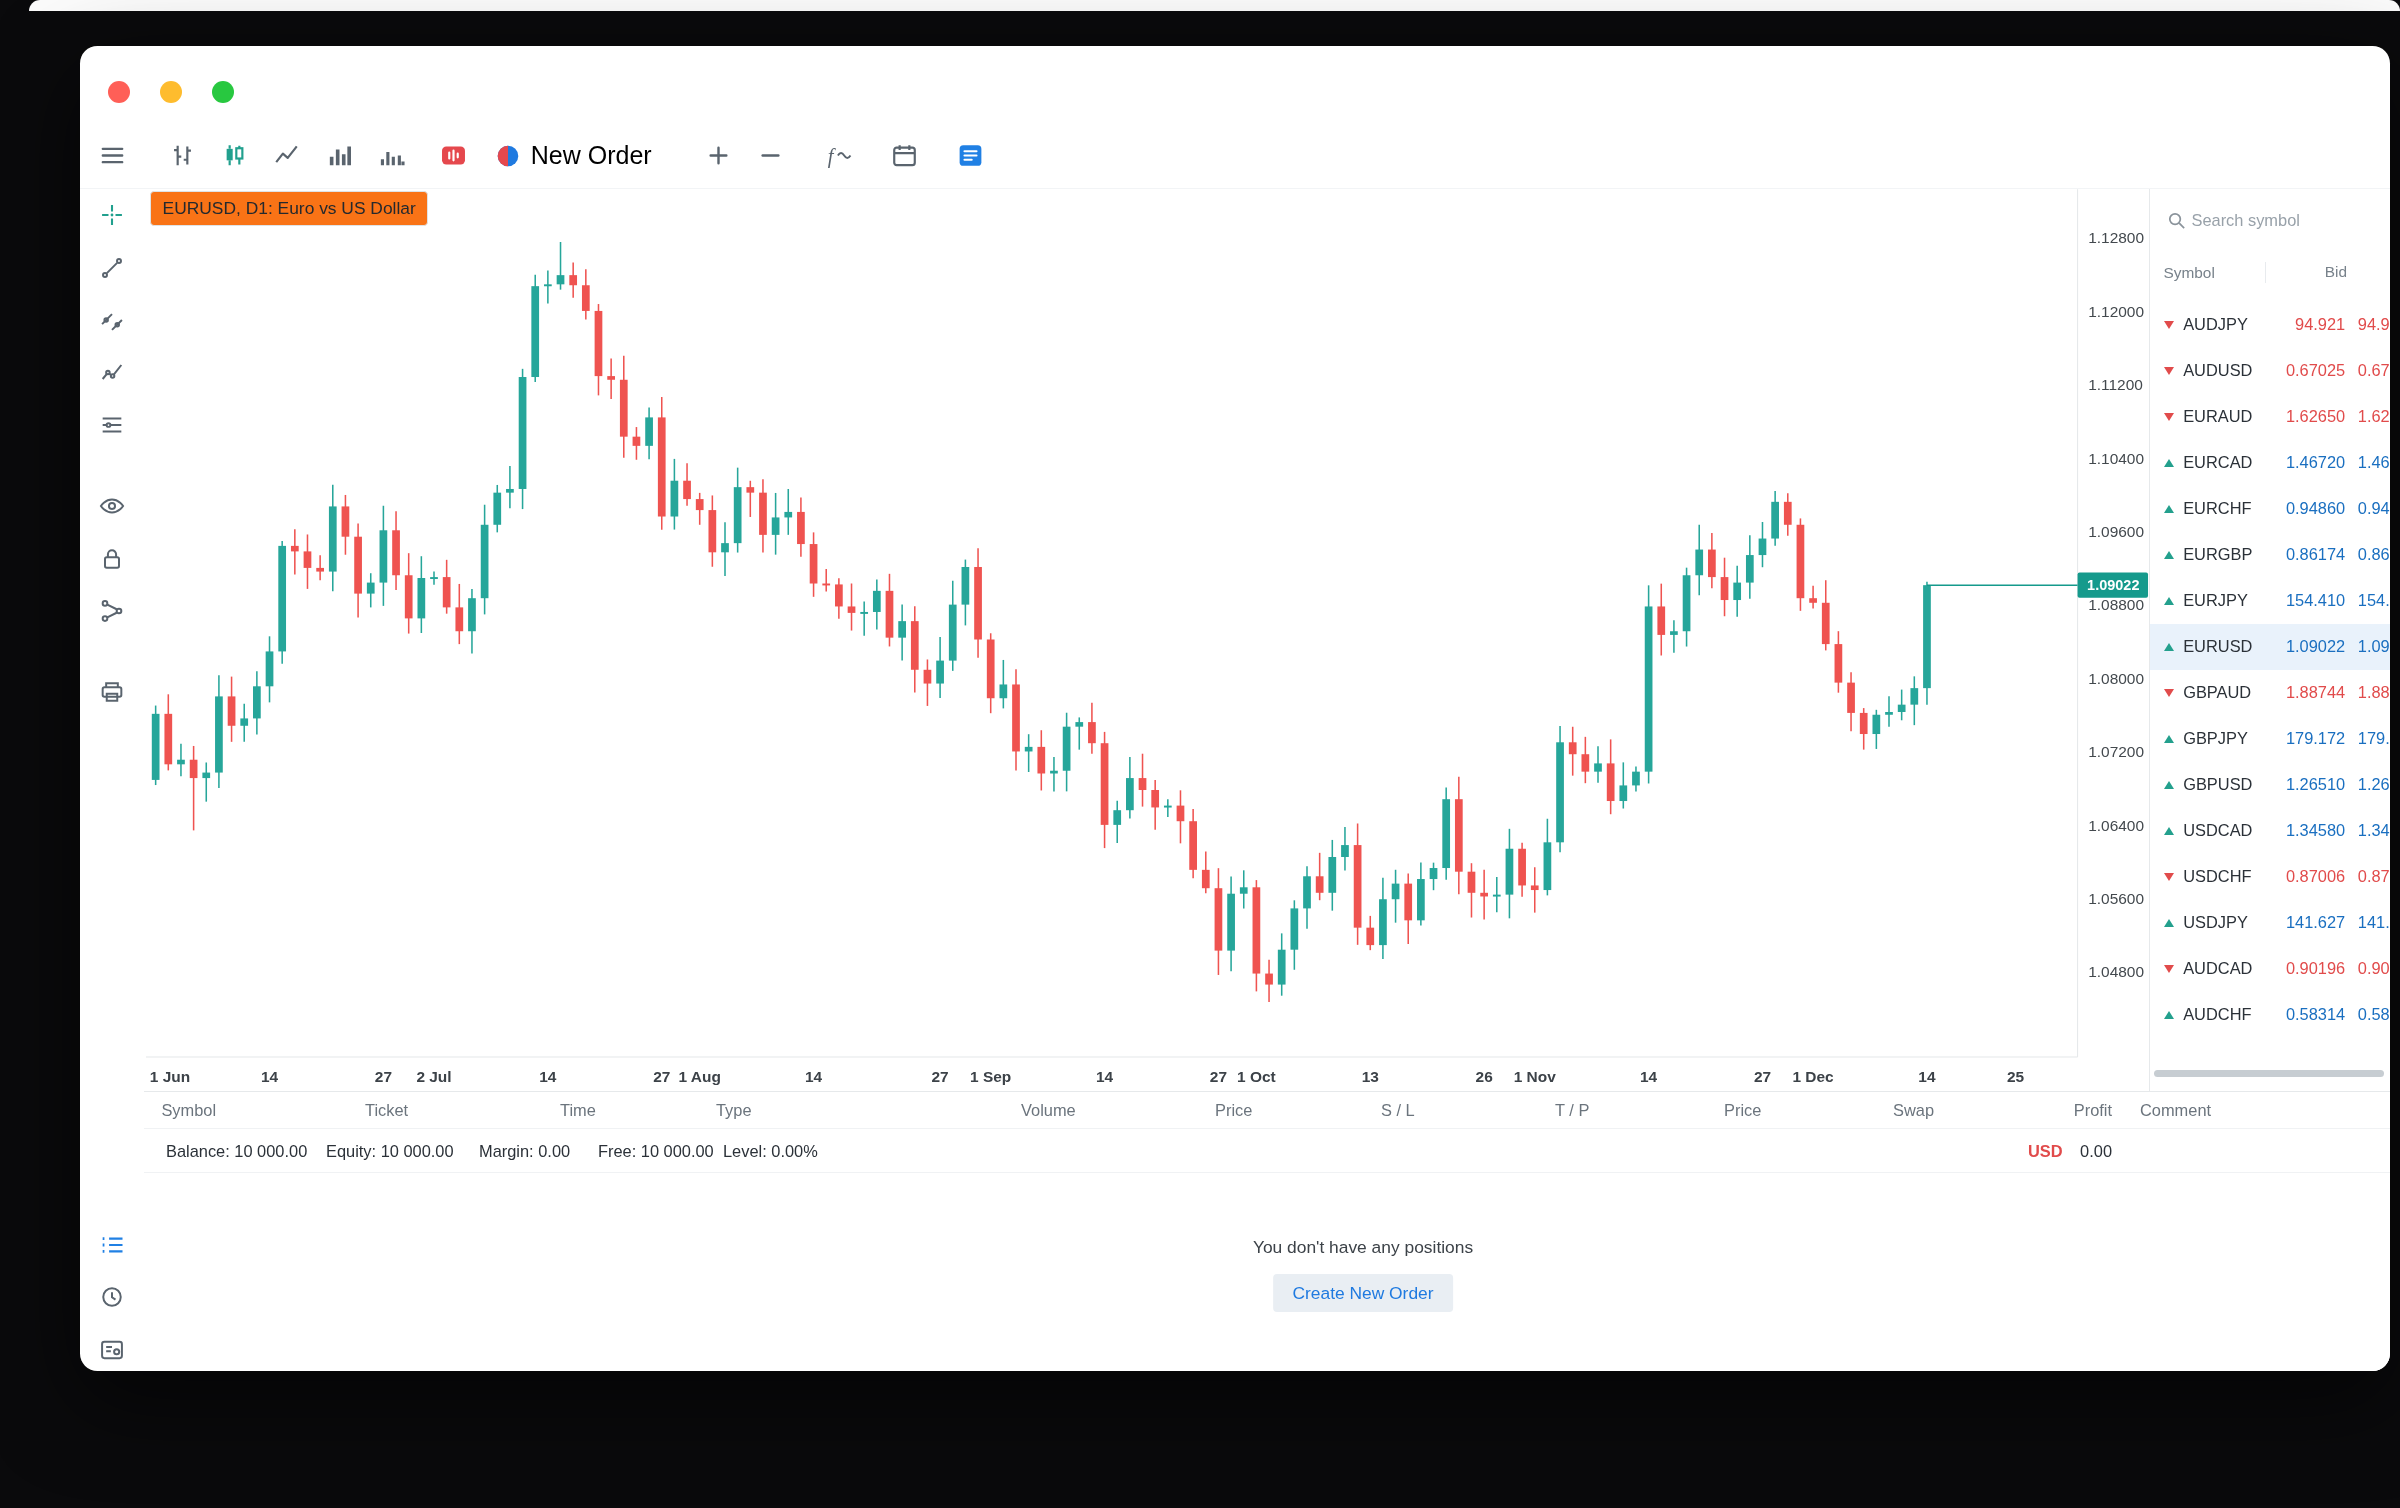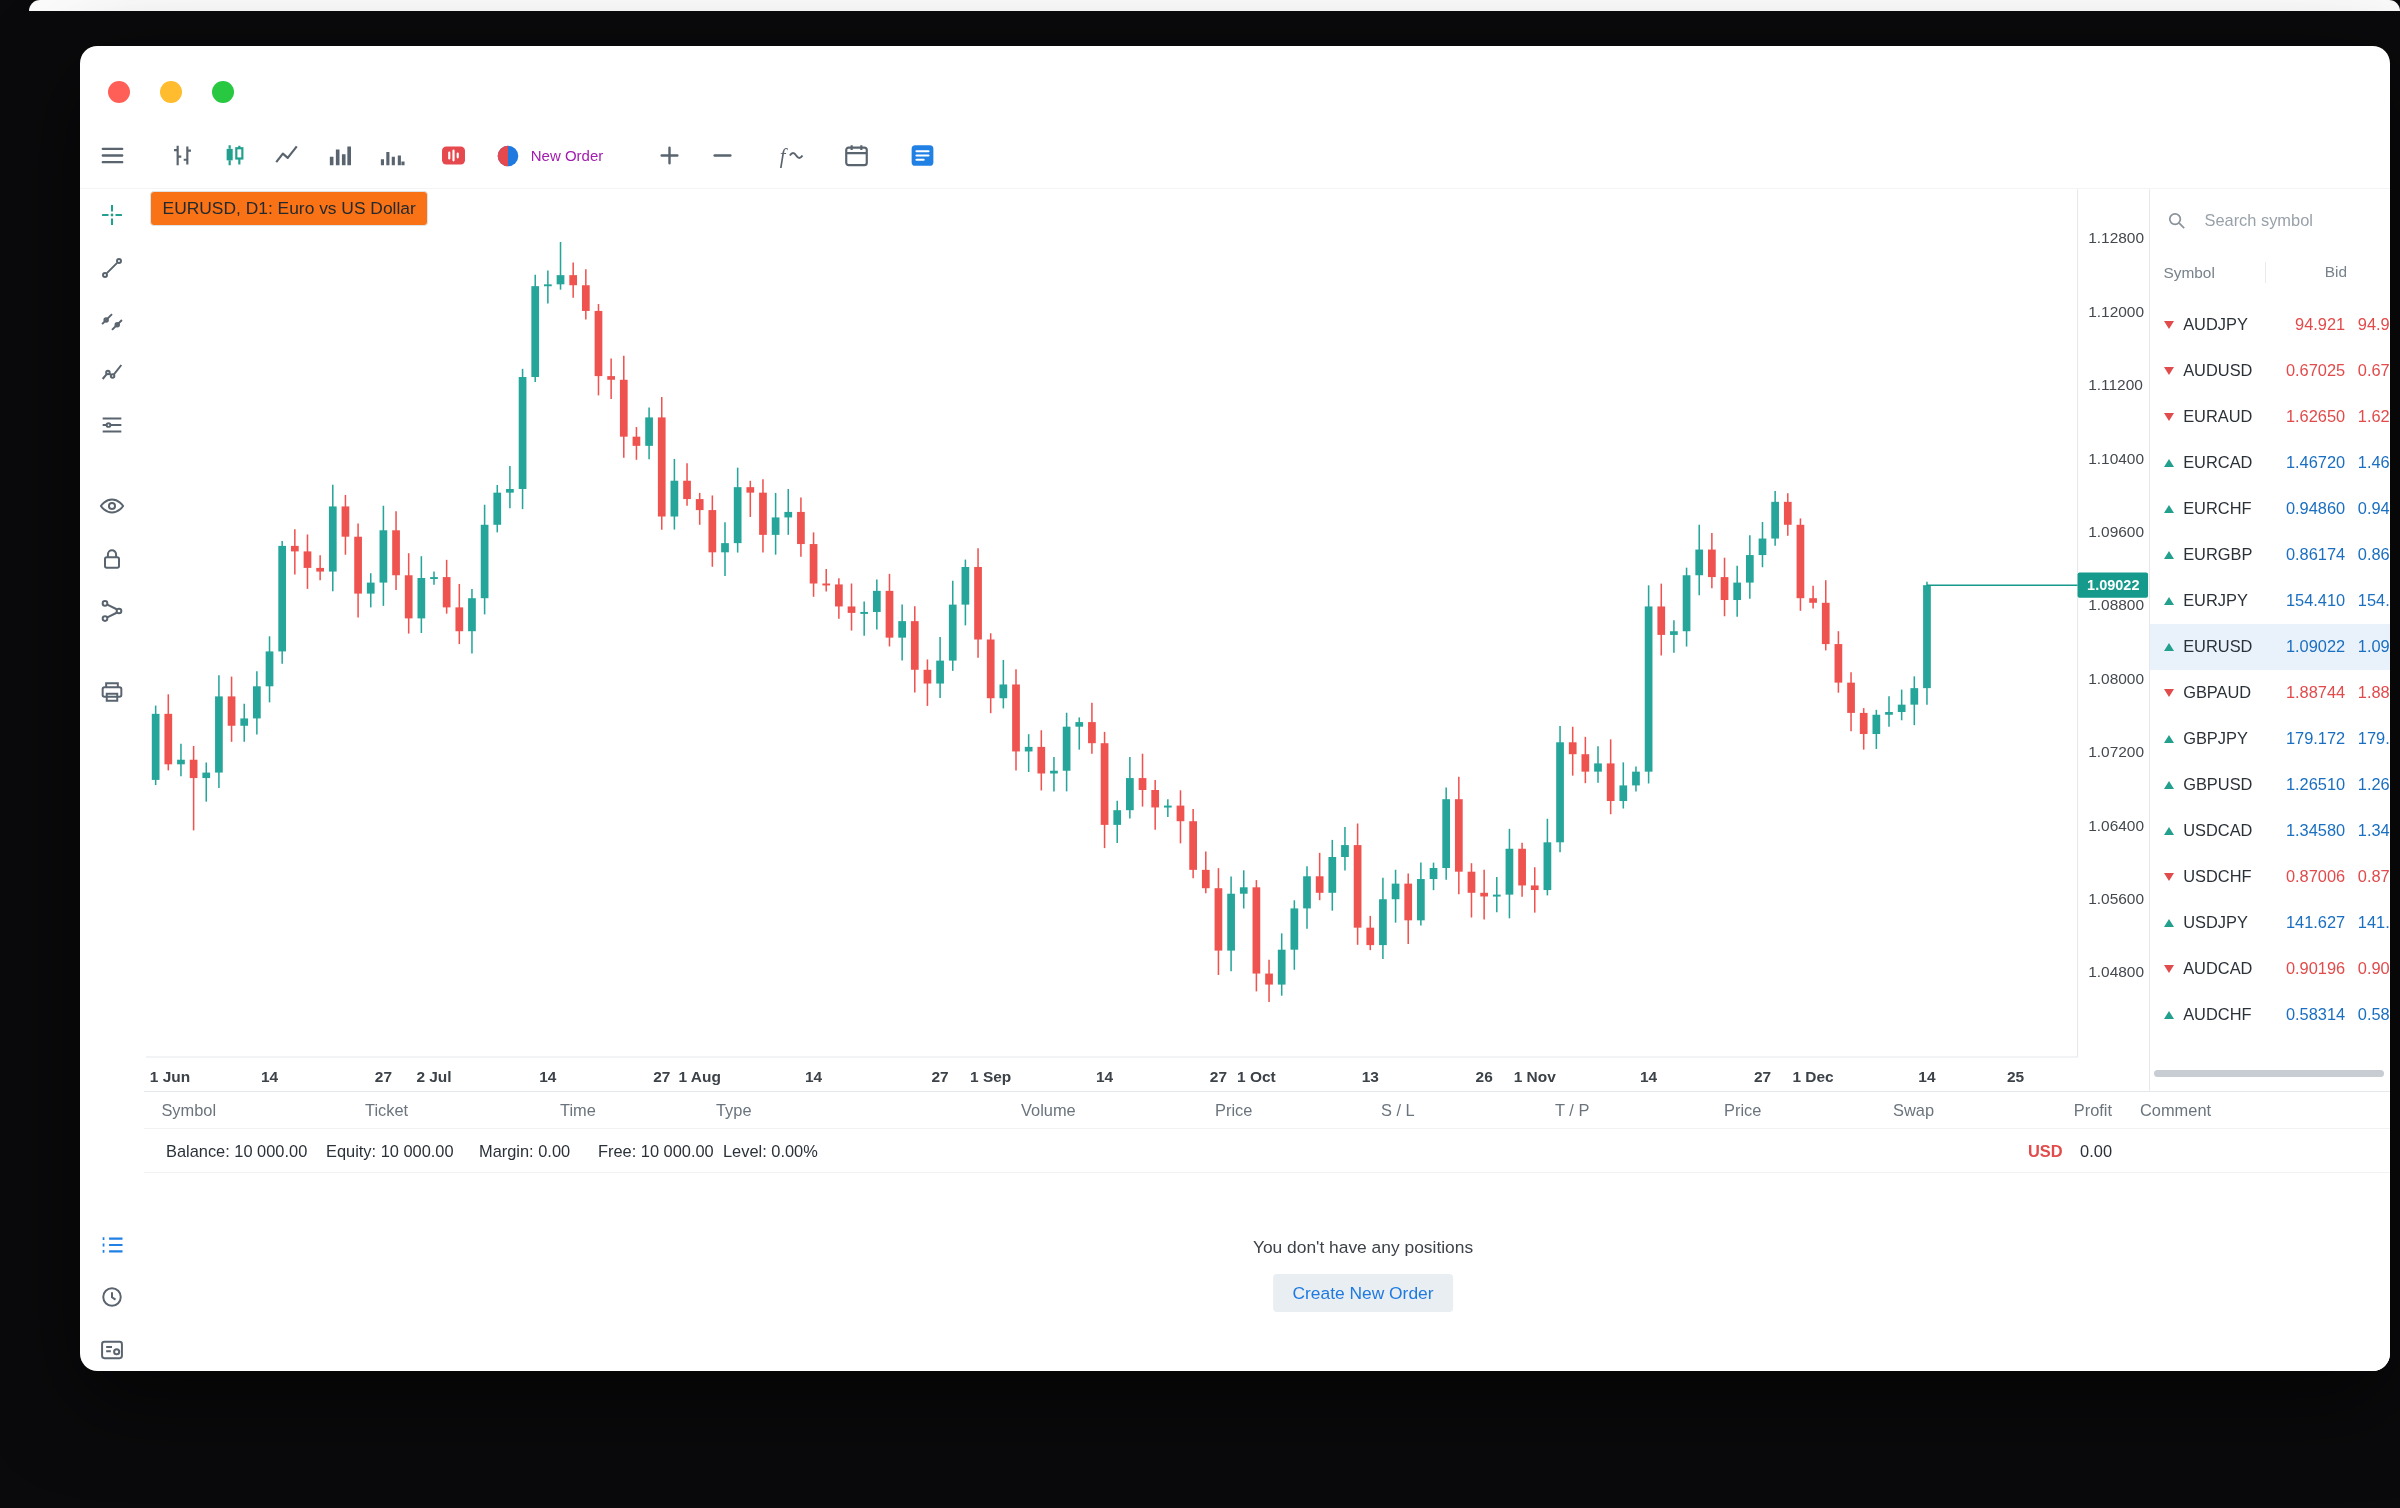--- a/index.html
+++ b/index.html
@@ -19,41 +19,41 @@
   .tbtn{width:37px;height:37px;display:flex;align-items:center;justify-content:center;border-radius:5.8px;cursor:pointer;flex:none}
   .tbtn svg{width:29px;height:29px}
   .tgroup{display:flex;align-items:center}
   .chart-modes{margin-left:33px;gap:15.4px}
   .tf-group{margin-left:27px;gap:7.7px}
   .tf{min-width:44px;height:35px;display:flex;align-items:center;justify-content:center;font-size:18.3px;color:#5f6b76;border-radius:4.8px;cursor:pointer}
   .tf.active{color:#1f7ae0}
   .m-depth{margin-left:25px}
   .new-order{margin-left:23px;display:flex;align-items:center;gap:9.7px;cursor:pointer;flex:none}
   .new-order svg{width:26px;height:26px}
-  .new-order span{font-size:15px;color:#a21caf}
+  .new-order span{font-size:25px;color:#000000}
   .zoom-in{margin-left:48px}.zoom-out{margin-left:15.4px}
   .ind{margin-left:31px}.cal{margin-left:29px}.news{margin-left:29px}
 
   
   .drawbar{position:absolute;left:0;top:143px;width:64px;display:flex;flex-direction:column;align-items:center;gap:17.4px;padding-top:8.7px}
   .dbtn{width:35px;height:35px;display:flex;align-items:center;justify-content:center;border-radius:5.8px;cursor:pointer}
   .dbtn svg{width:28px;height:28px}
   .dsep{height:11.6px}
 
   
   .chart-svg{position:absolute;left:66px;top:143px}
   .chart-svg text{font-family:"Liberation Sans",sans-serif;font-size:16px;fill:#43494e}
   .chart-svg text.mid{text-anchor:middle}
   .chart-svg text.xlab{font-weight:700;fill:#3c4248}
   .chart-svg text.tag{fill:#fff;font-size:15px;text-anchor:middle;font-weight:700}
   .chart-title{position:absolute;left:70px;top:145px;font-size:17.4px;color:#24292e;border:1px solid #dfe3e6;border-radius:3.9px;padding:5.8px 11.6px;background:#f97316}
 
   
   .market-watch{position:absolute;right:0;top:143px;width:241px;height:902px;border-left:1px solid #e6e9eb;background:#fff;overflow:hidden}
-  .mw-search{margin:11.6px 9.7px 0 9.7px;height:39px;display:flex;align-items:center;gap:16px;padding:0 5.8px}
+  .mw-search{margin:11.6px 9.7px 0 9.7px;height:39px;display:flex;align-items:center;gap:3px;padding:0 5.8px}
   .mw-search svg{width:23px;height:23px;flex:none}
   .mw-search input{border:none;outline:none;font-size:16.4px;color:#333;width:100%;font-family:"Liberation Sans",sans-serif;background:transparent}
   .mw-search input::placeholder{color:#98a1a9}
   .mw-head{display:flex;align-items:center;height:35px;margin-top:15.4px;margin-bottom:11.6px;font-size:15.4px;color:#78828b}
   .h-sym{width:116px;padding-left:13.5px;border-right:1px solid #e8ebee;height:21px;line-height:21px}
   .h-bid{width:81px;text-align:right}
   .mw-row{height:46px;display:flex;align-items:center;padding-left:13.5px;cursor:pointer;white-space:nowrap}
   .mw-row.selected{background:#e9f2fb}
   .arr{width:0;height:0;margin-right:9.7px;flex:none}
   .arr.up{border-left:5.8px solid transparent;border-right:5.8px solid transparent;border-bottom:8.7px solid #23a08d}

